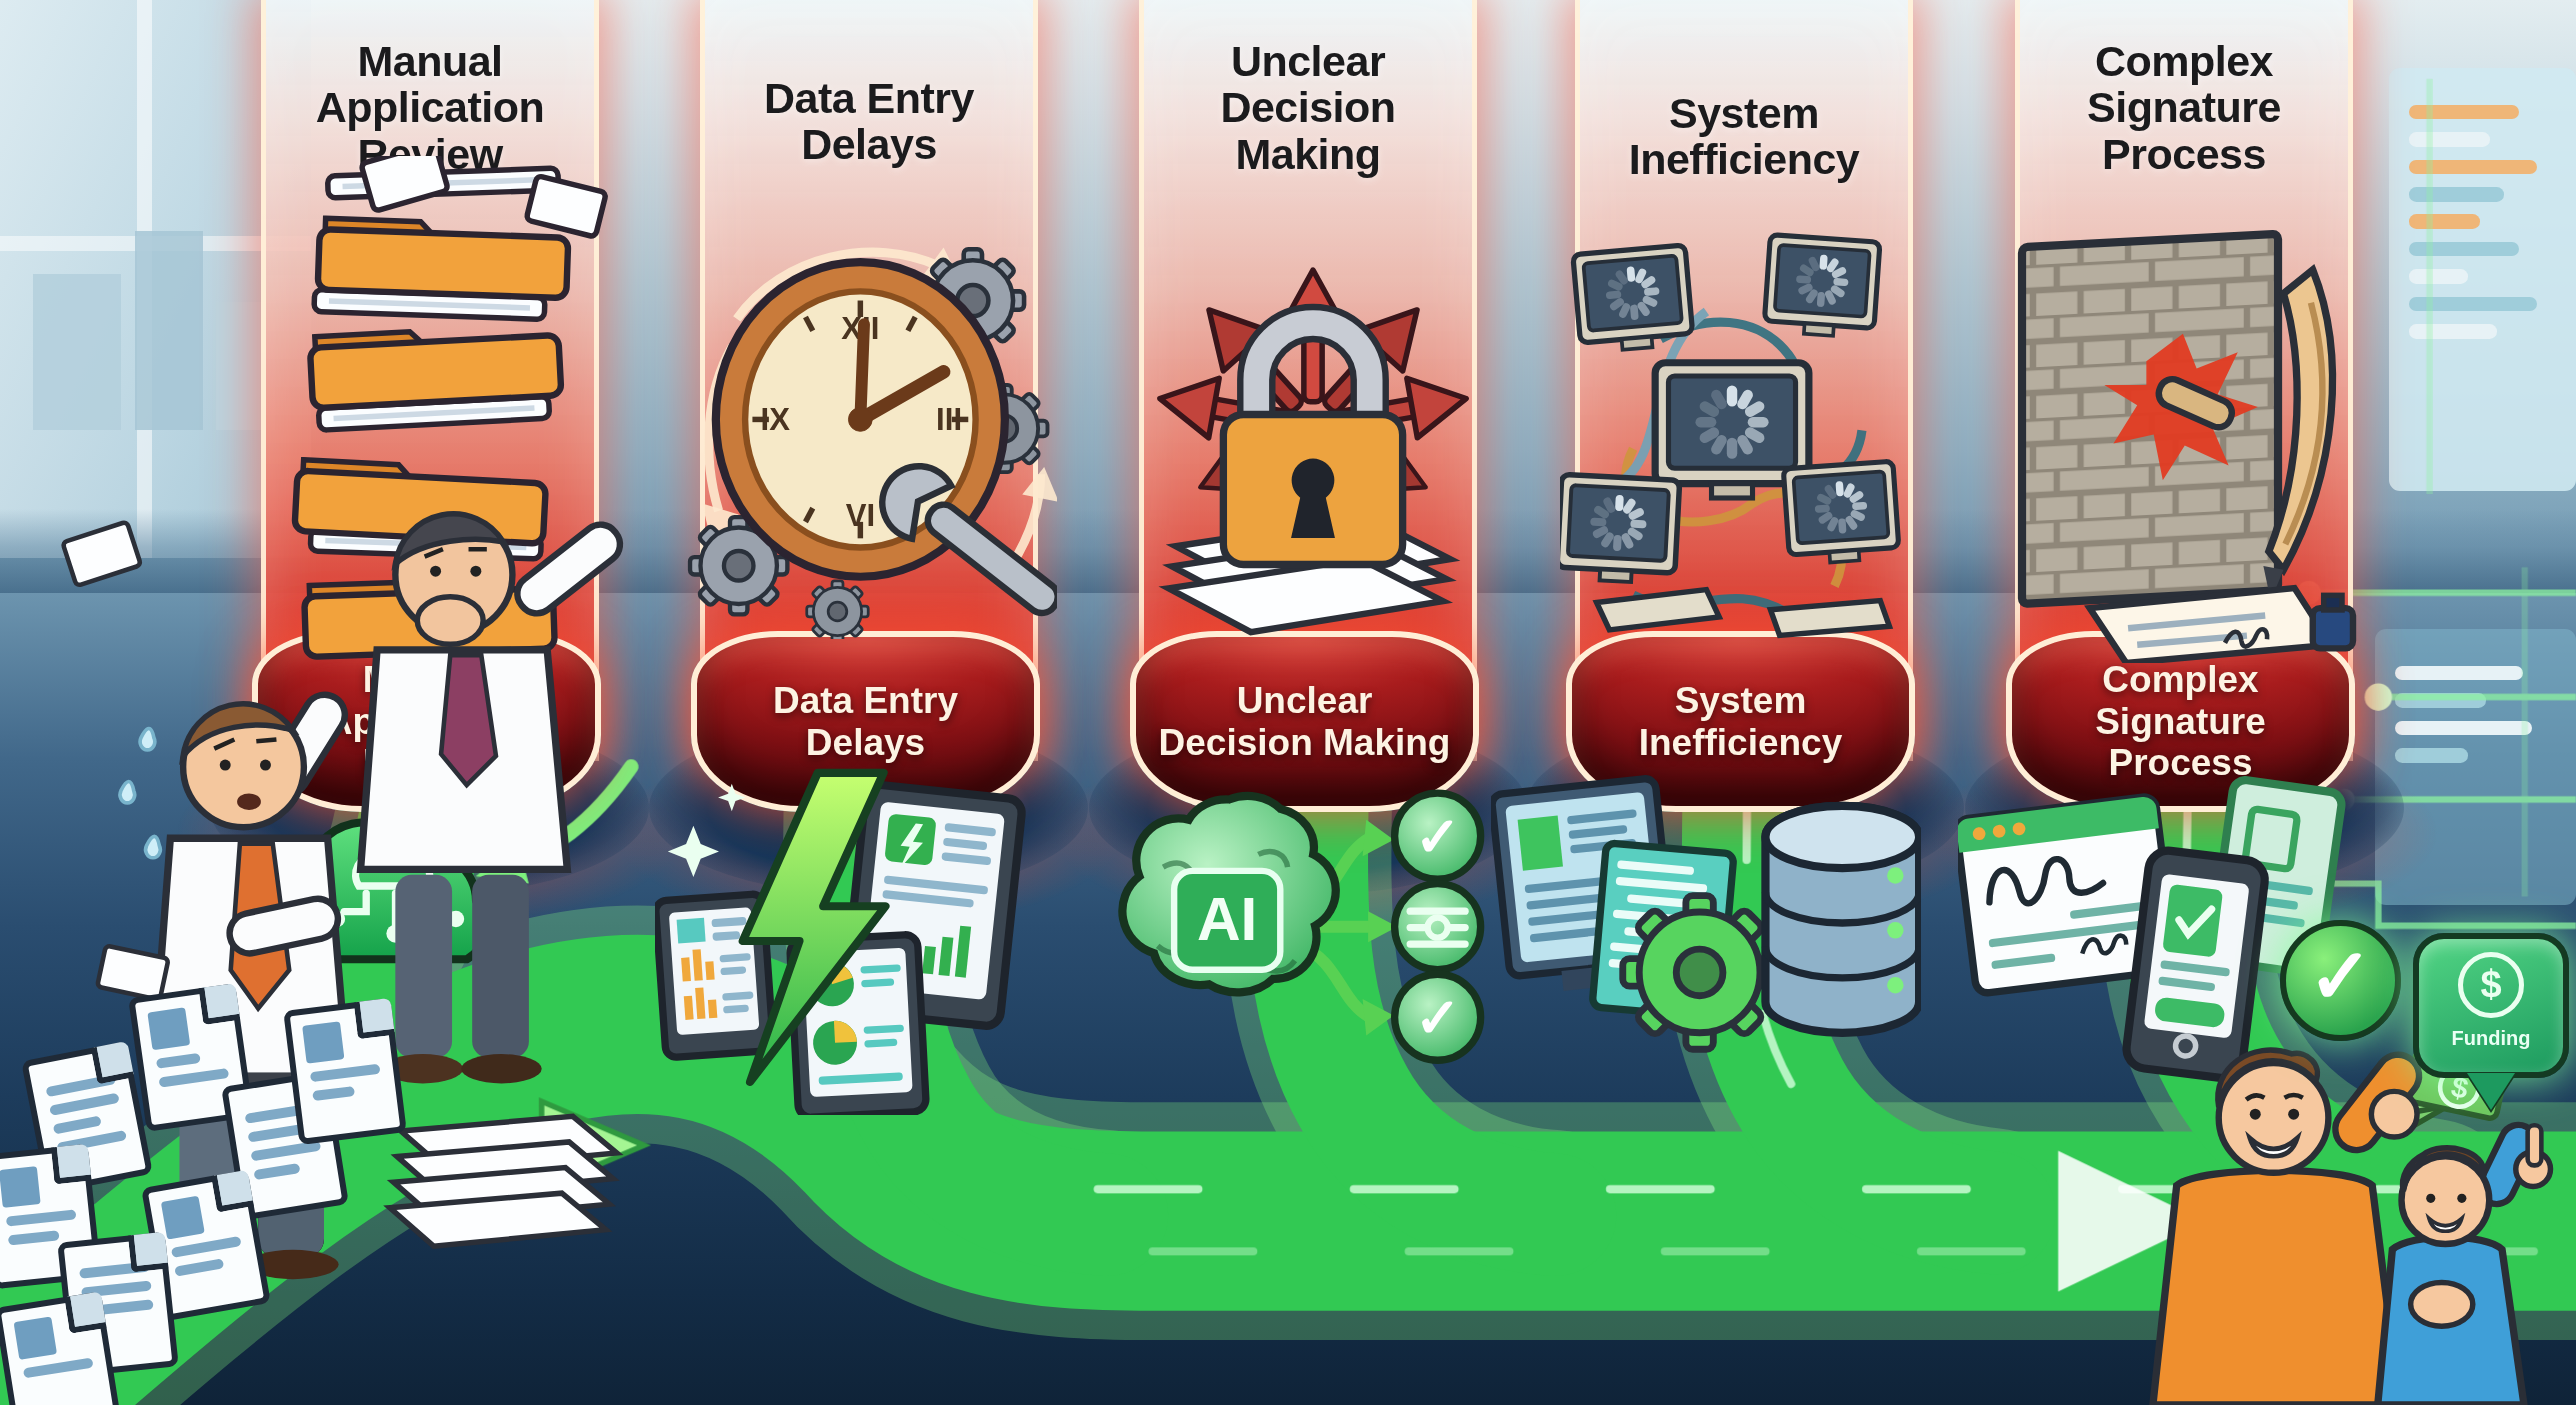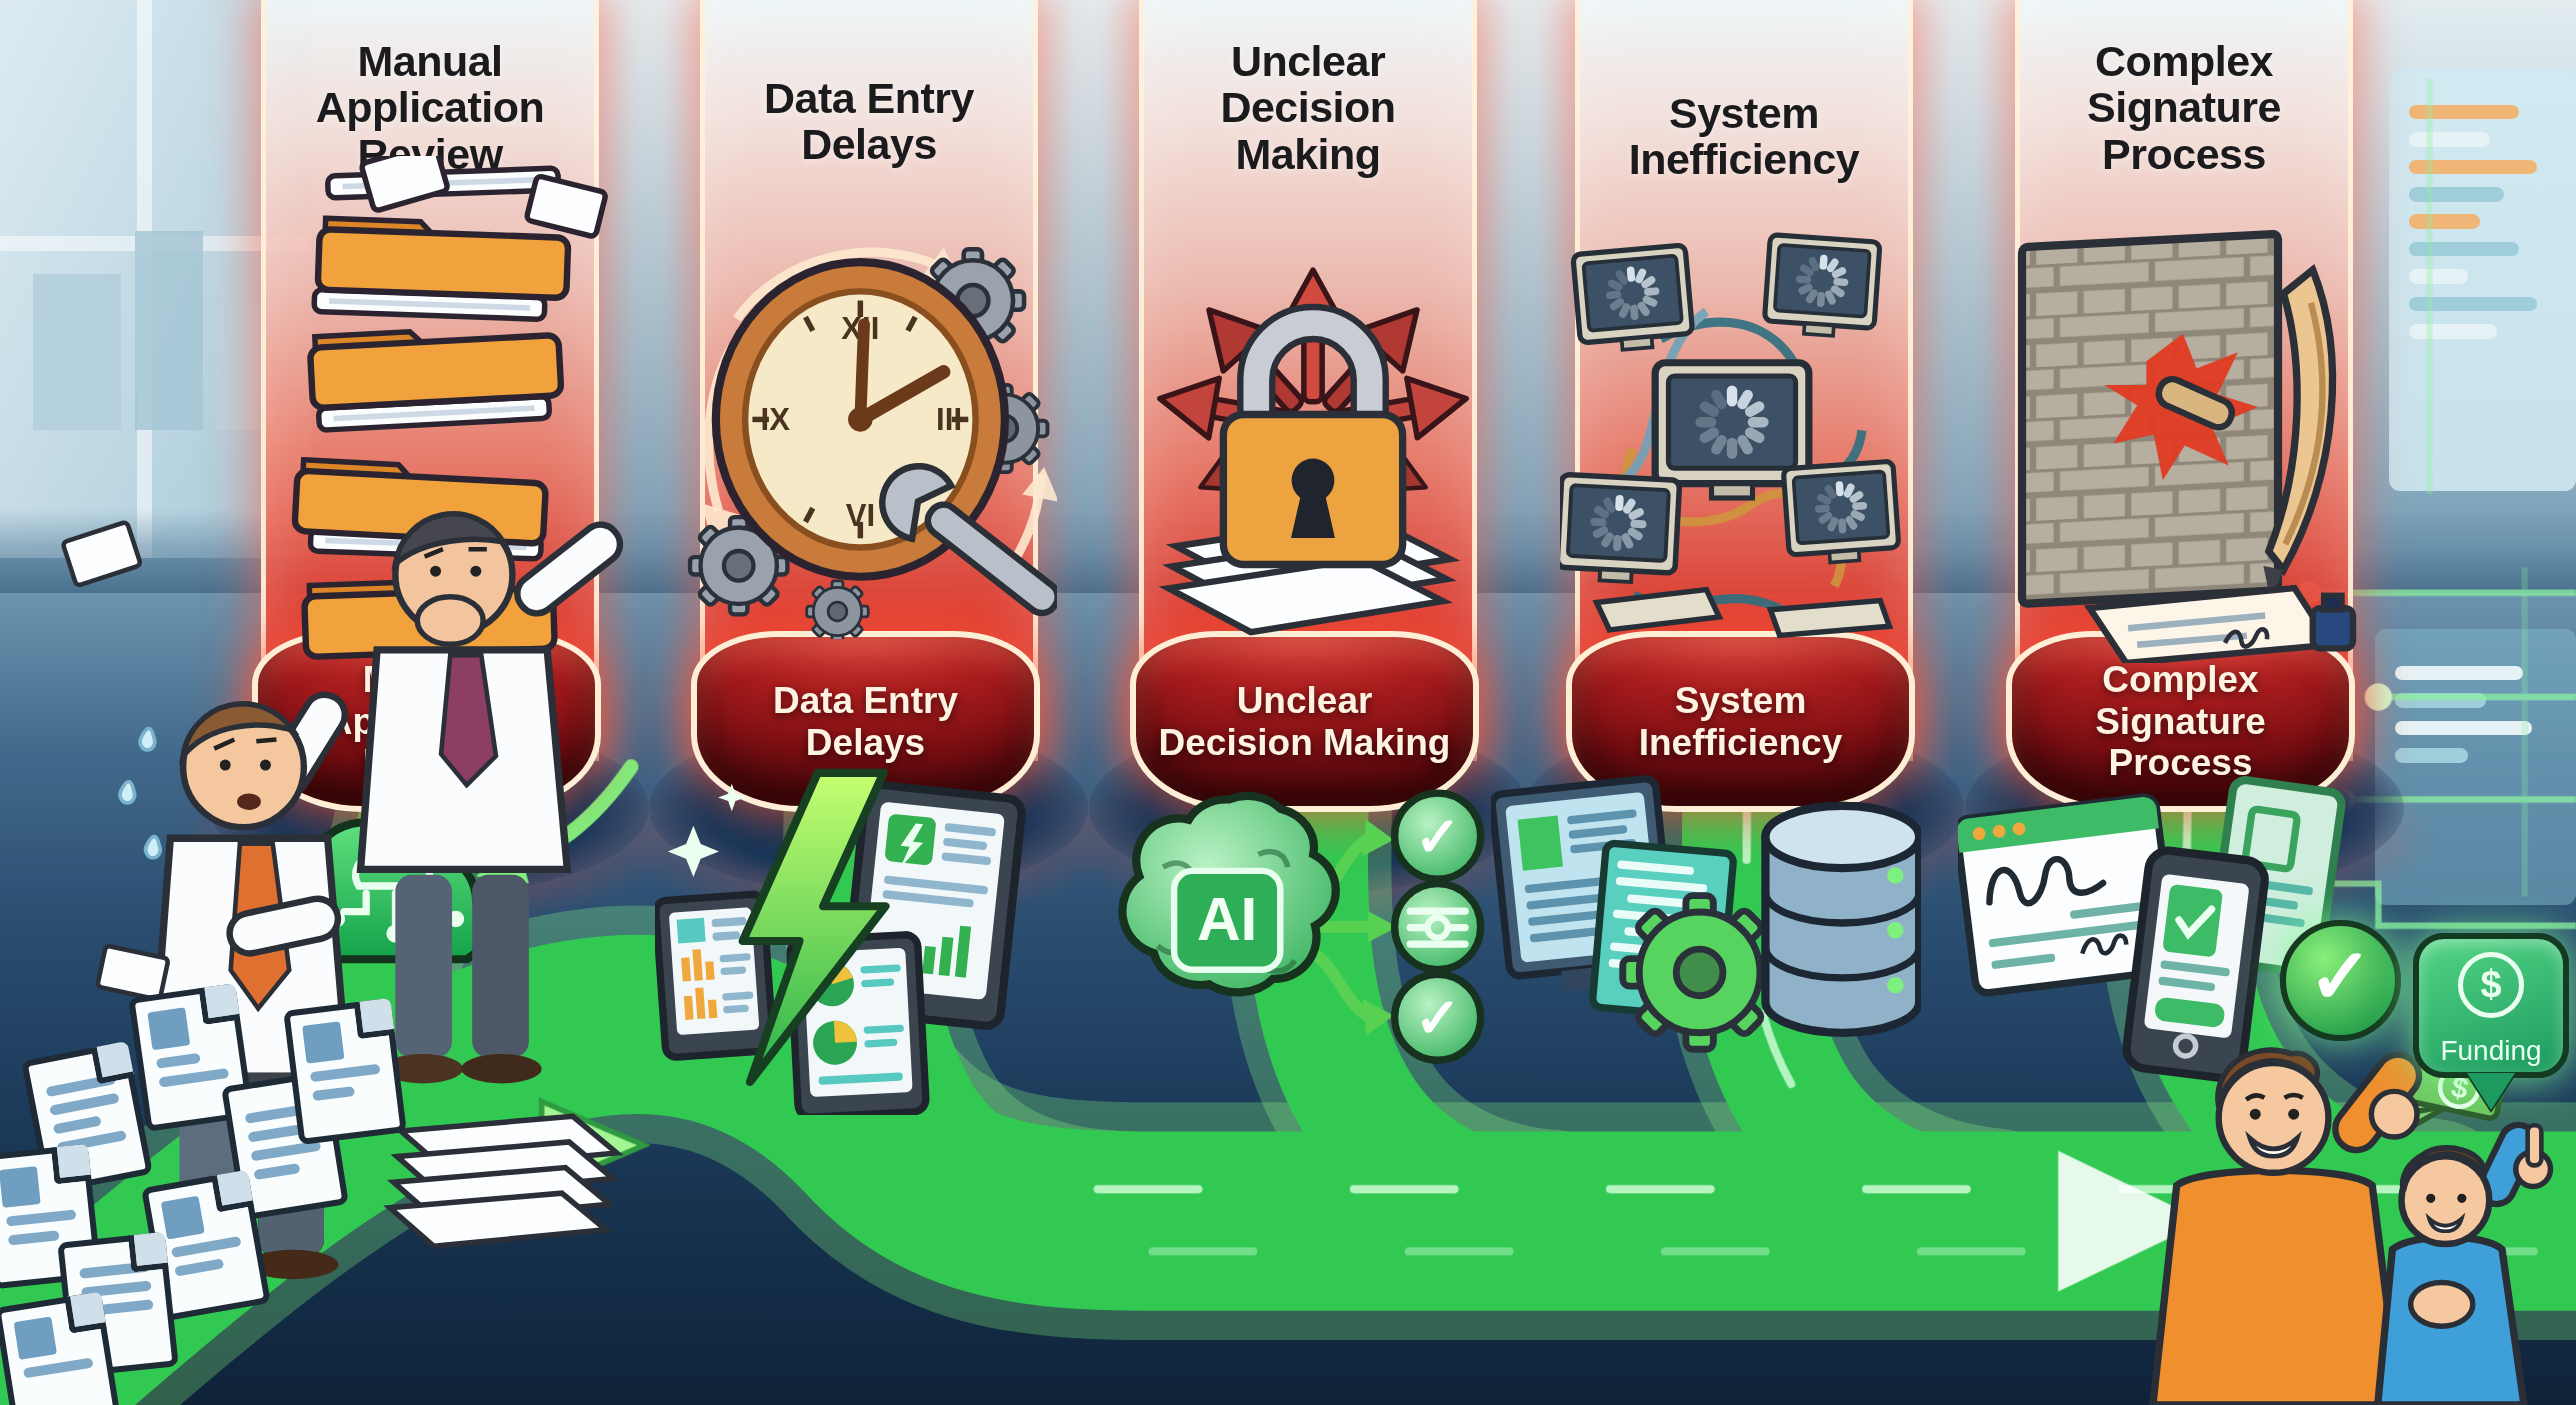--- a/index.html
+++ b/index.html
@@ -61,21 +61,21 @@
   .check-bubble span{color:#fff;font-size:77px;font-weight:800;line-height:1;margin-top:-7.3px;}
   .funding{left:2413px;top:933px;width:156px;z-index:10;}
   .funding .bubble{width:156px;height:145px;border-radius:31px;text-align:center;
     background:linear-gradient(160deg,#52d584,#1d9a5f);border:6.4px solid #143a22;
     box-shadow:0 0 42px rgba(130,255,150,.85), inset 0 5.5px 14.6px rgba(255,255,255,.35);}
   .funding .tail{width:0;height:0;margin:-5.5px auto 0;border-left:24px solid transparent;
     border-right:24px solid transparent;border-top:37px solid #1d9a5f;filter:drop-shadow(0 3.7px 0 #143a22);}
   .coin{width:66px;height:66px;border:5.5px solid #eafff0;border-radius:50%;margin:12.8px auto 1.8px;
     display:flex;align-items:center;justify-content:center;}
   .coin span{color:#eafff0;font-size:38px;font-weight:800;}
-  .funding .lbl{color:#eafff4;font-weight:400;font-size:28px;margin-top:17px;}
+  .funding .lbl{color:#eafff4;font-weight:700;font-size:20px;margin-top:9px;}
 </style>
 </head>
 <body>
 
 <div id="canvas">
 
   <svg width="0" height="0" style="position:absolute" aria-hidden="true">
     <defs>
       <g id="sym-spin12">
         <rect x="-6" y="-42" width="12" height="24" rx="6" fill="#d7e2ea" opacity="1" transform="rotate(0)"></rect>

